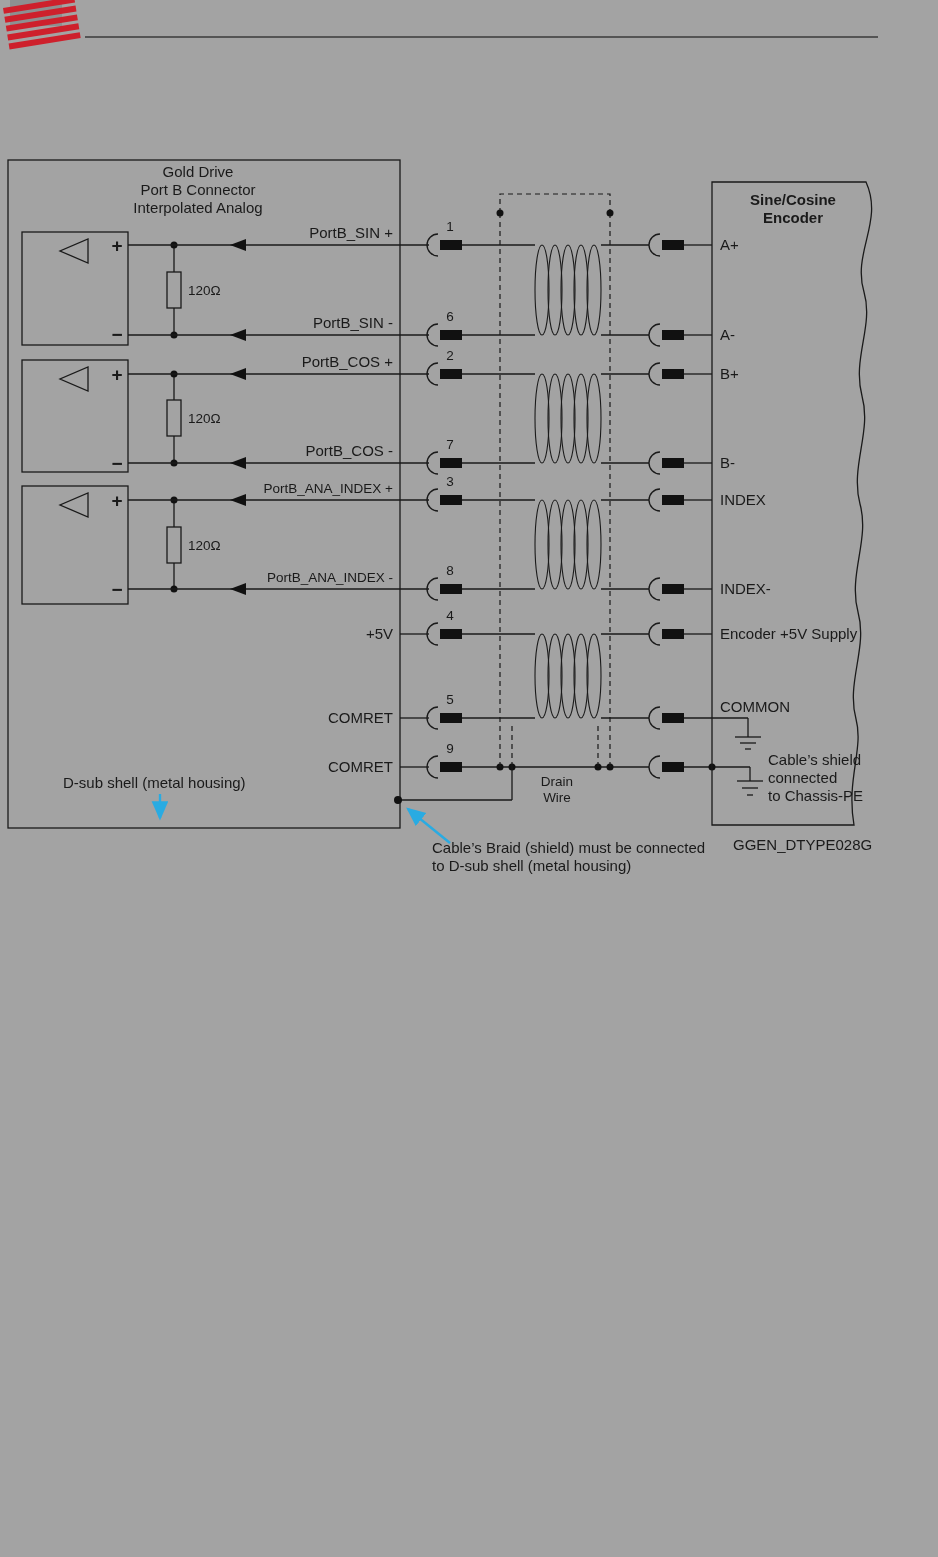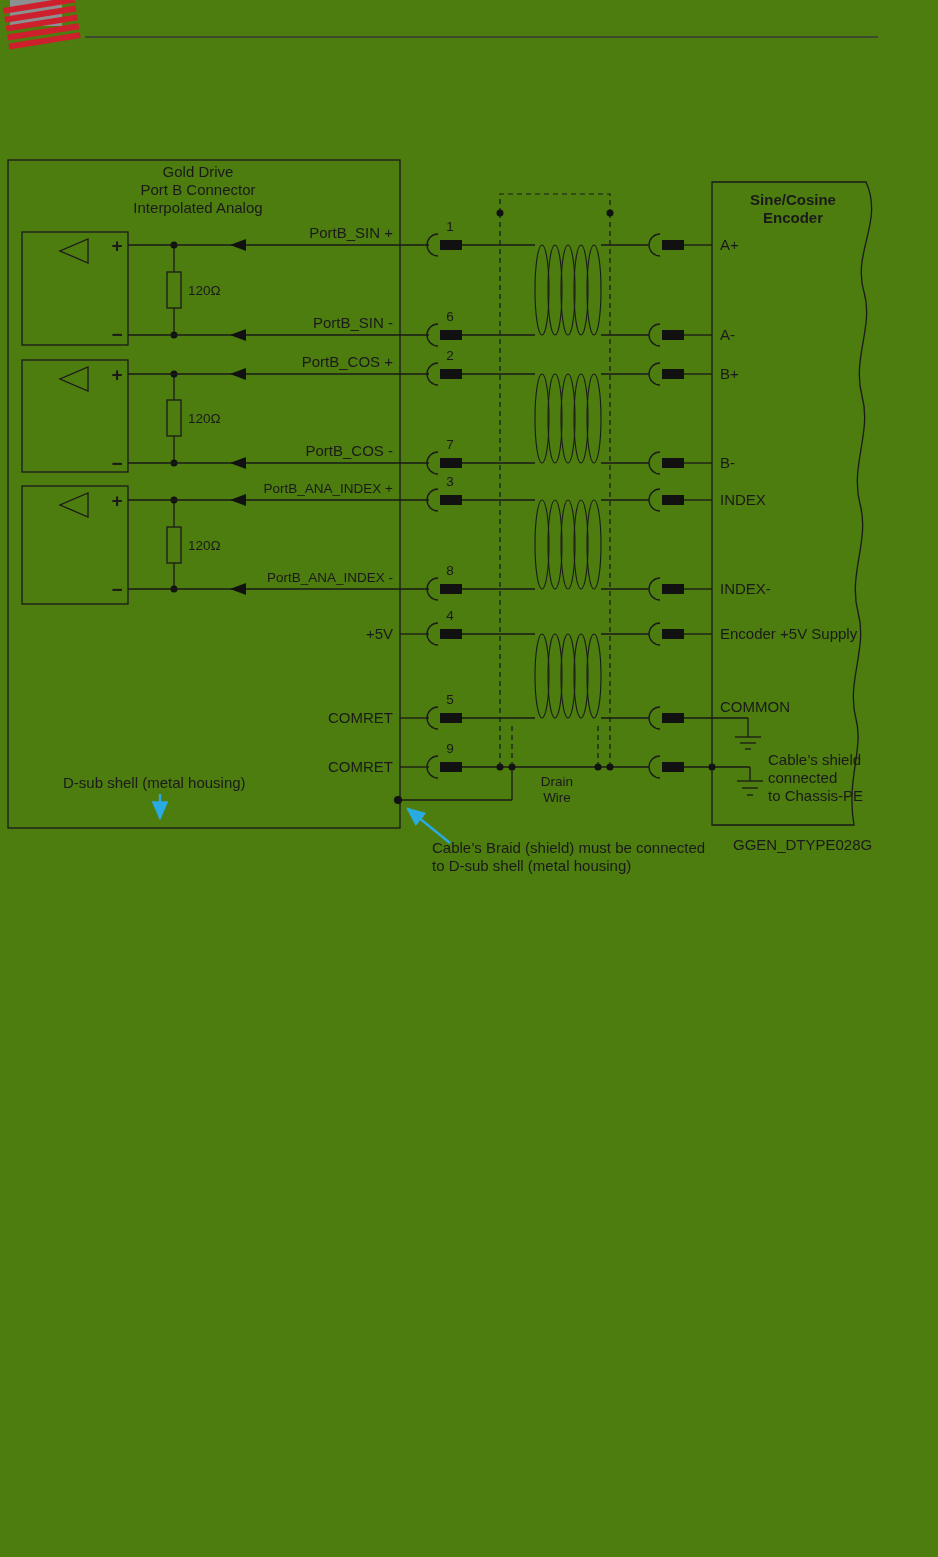--- a/index.html
+++ b/index.html
@@ -1,16 +1,16 @@
 <!DOCTYPE html>
 <html><head>
 <meta charset="utf-8">
 <style>
   html,body{margin:0;padding:0;background:#ffffff;}
-  #page{position:relative;width:938px;height:1557px;background:#4d7c0f;overflow:hidden;
+  #page{position:relative;width:938px;height:1557px;background:#a3a3a3;overflow:hidden;
         font-family:"Liberation Sans","DejaVu Sans",sans-serif;}
   svg text{font-family:"Liberation Sans","DejaVu Sans",sans-serif;fill:#1a1a1a;}
   .lbl15{font-size:15px;}
   .lbl13{font-size:13.5px;}
   .bold{font-weight:bold;}
   .wire{stroke:#1a1a1a;stroke-width:1.3;fill:none;}
   .thin{stroke:#1a1a1a;stroke-width:1.1;fill:none;}
   .dash{stroke:#1a1a1a;stroke-width:1.2;fill:none;stroke-dasharray:5 4;}
   .dot{fill:#111111;stroke:none;}
   .box{fill:none;stroke:#1a1a1a;stroke-width:1.3;}

